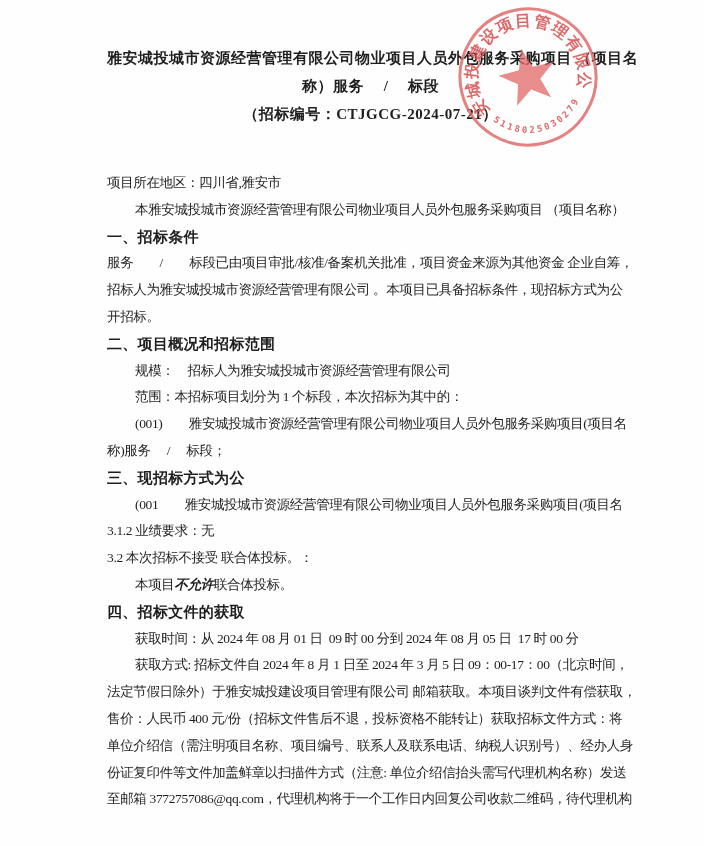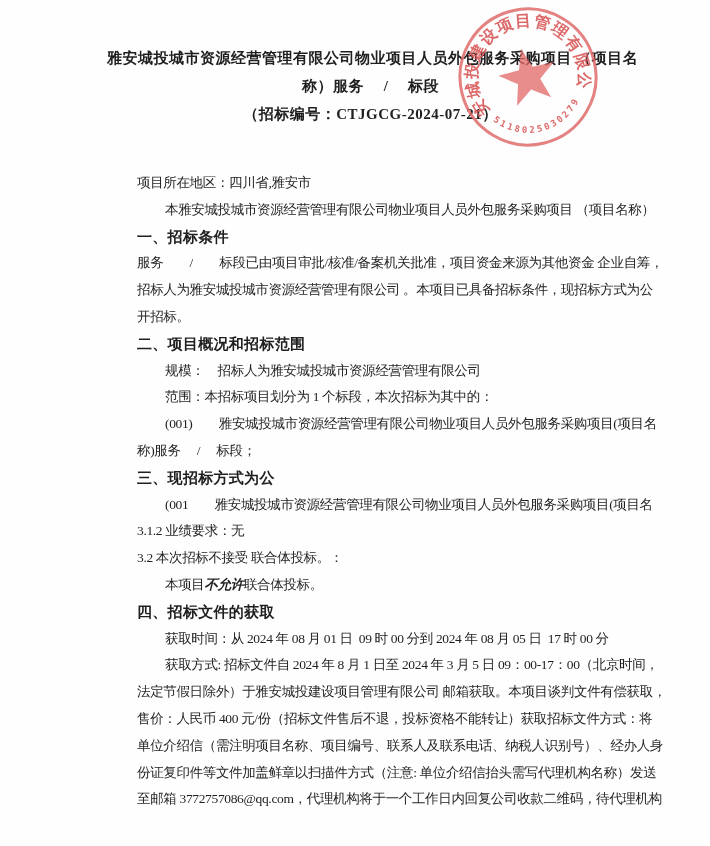--- a/index.html
+++ b/index.html
@@ -26,21 +26,20 @@
     line-height: 28px;
     letter-spacing: 0.5px;
     white-space: pre;
   }
   .gap { height: 42px; }
   .line {
     font-size: 13.5px;
     line-height: 26.8px;
     letter-spacing: -0.35px;
     white-space: pre;
-    margin-left: 30px;
   }
   .heading {
     font-weight: bold;
     font-size: 15px;
     letter-spacing: 0.3px;
   }
   .indent { padding-left: 28px; }
   .it { font-style: italic; font-weight: bold; }
   .stamp {
     position: absolute; left: 443px; top: -8px;

